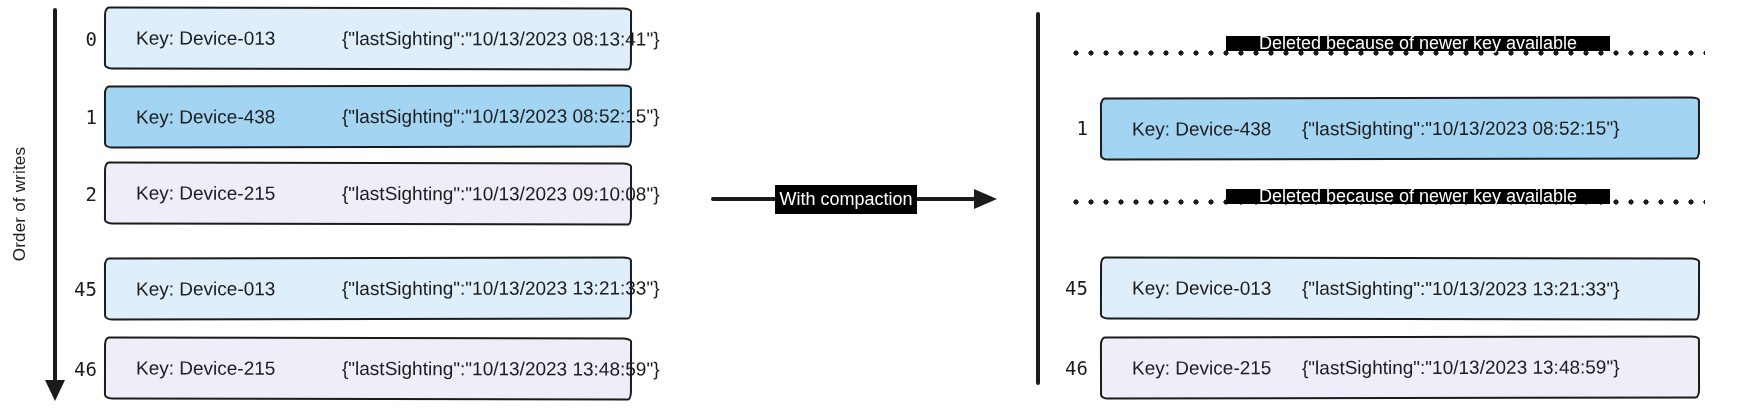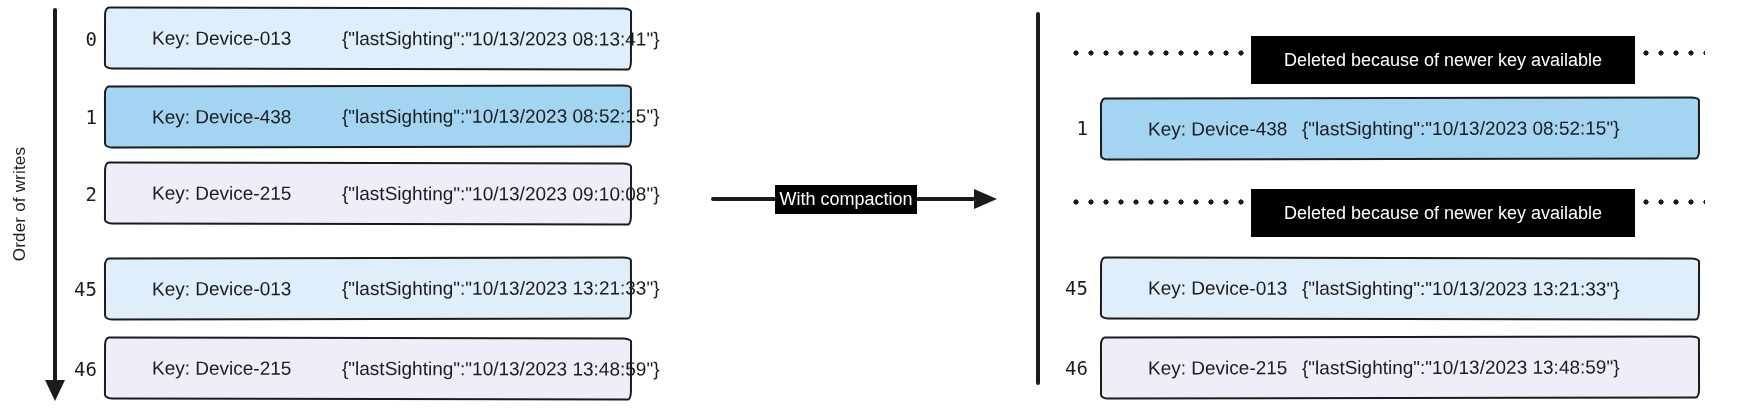--- a/index.html
+++ b/index.html
@@ -38,32 +38,32 @@
     border:2.5px solid var(--ink);
     box-sizing:border-box;
     border-radius:5px 9px 4px 8px / 8px 4px 9px 5px;
     font-size:19px;
   }
   .record-row.tilt-a{transform:rotate(.12deg);}
   .record-row.tilt-b{transform:rotate(-.12deg);}
   .fill-lightblue{background:var(--lightblue);}
   .fill-blue{background:var(--blue);}
   .fill-lavender{background:var(--lavender);}
-  .record-row .key{position:absolute;left:30px;white-space:nowrap;margin-left:16px;}
+  .record-row .key{position:absolute;left:30px;white-space:nowrap;}
   .record-row .val{position:absolute;white-space:nowrap;}
   .left-row .val{left:236px;}
   .right-row .val{left:200px;}
   
   .black-label{
     position:absolute;background:var(--labelbg);color:var(--labelfg);
     text-align:center;font-size:18px;white-space:nowrap;
     display:flex;align-items:center;justify-content:center;
   }
   #compaction-label{left:775px;top:185px;width:142px;height:29px;}
-  .deleted-label{width:384px;height:48px;left:1226px;margin-left:25px;}
+  .deleted-label{width:384px;height:15px;left:1226px;}
   #deleted-label-a{top:36px;}
   #deleted-label-b{top:189px;}
   
   .dotted-line{
     position:absolute;left:1073px;width:632px;height:6px;
     background-image:radial-gradient(circle at 3px 50%, var(--ink) 2.3px, transparent 2.9px);
     background-size:15px 6px;background-repeat:repeat-x;
   }
   #dotted-a{top:50px;}
   #dotted-b{top:199px;}

